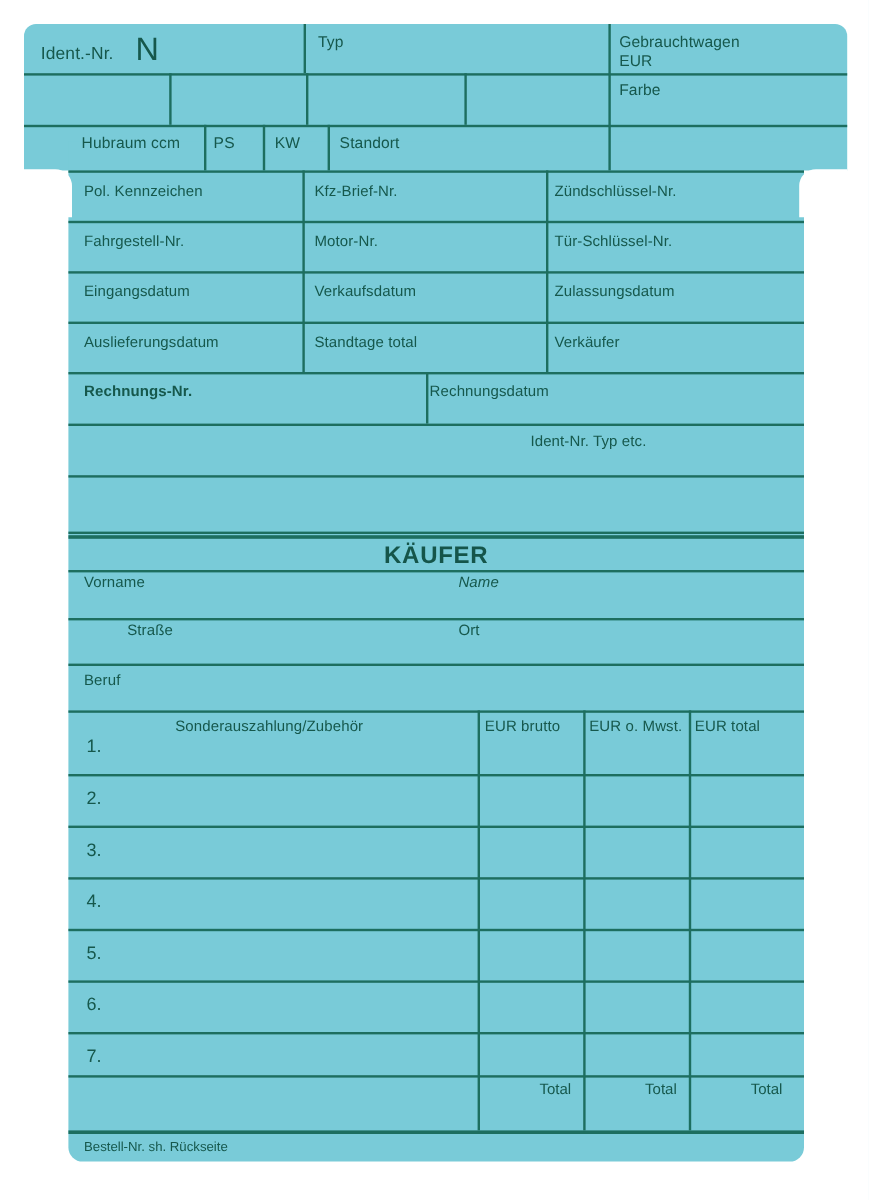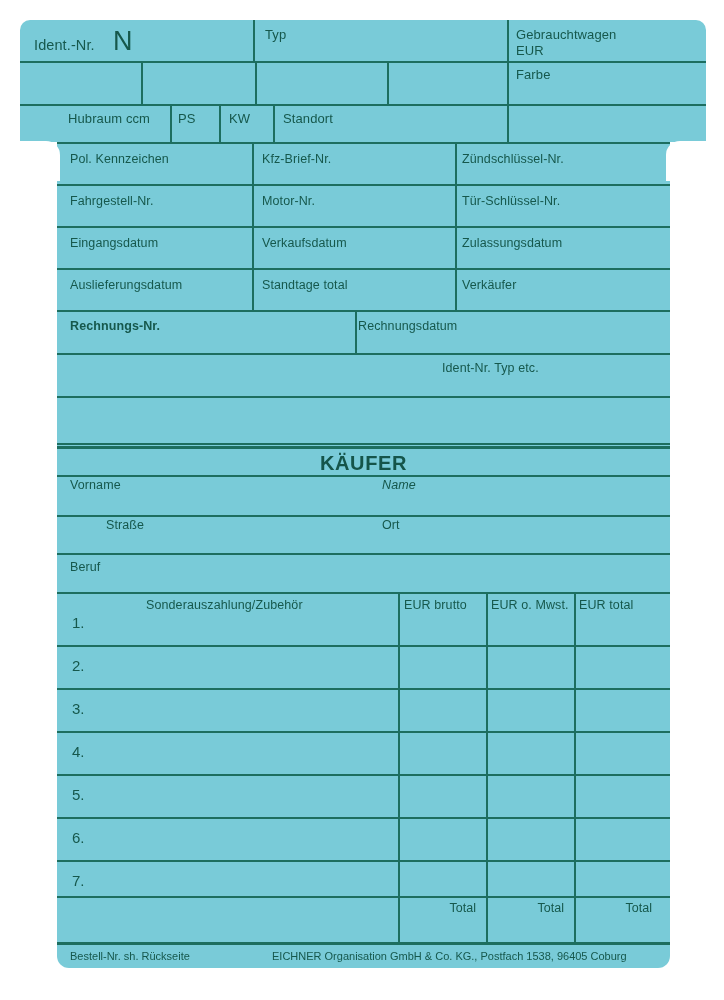--- a/index.html
+++ b/index.html
@@ -209,15 +209,14 @@
   <span class="rownum" style="left:72px; top:786px;">5.</span>
   <span class="rownum" style="left:72px; top:829px;">6.</span>
   <span class="rownum" style="left:72px; top:872px;">7.</span>
 
   <span class="total-lbl" style="left:398px; top:901px; width:78px;">Total</span>
   <span class="total-lbl" style="left:486px; top:901px; width:78px;">Total</span>
   <span class="total-lbl" style="left:574px; top:901px; width:78px;">Total</span>
 
   <div class="hline thick" style="left:57px; top:942px; width:613px;"></div>
   <span class="footer-lbl" style="left:70px;  top:950px;">Bestell-Nr. sh. Rückseite</span>
-  <span class="footer-lbl" style="left:272px; top:950px;">EICHNER Organisation GmbH &amp; Co. KG., Postfach 1538, 96405 Coburg</span>
 
 </div>
 
 </body></html>

